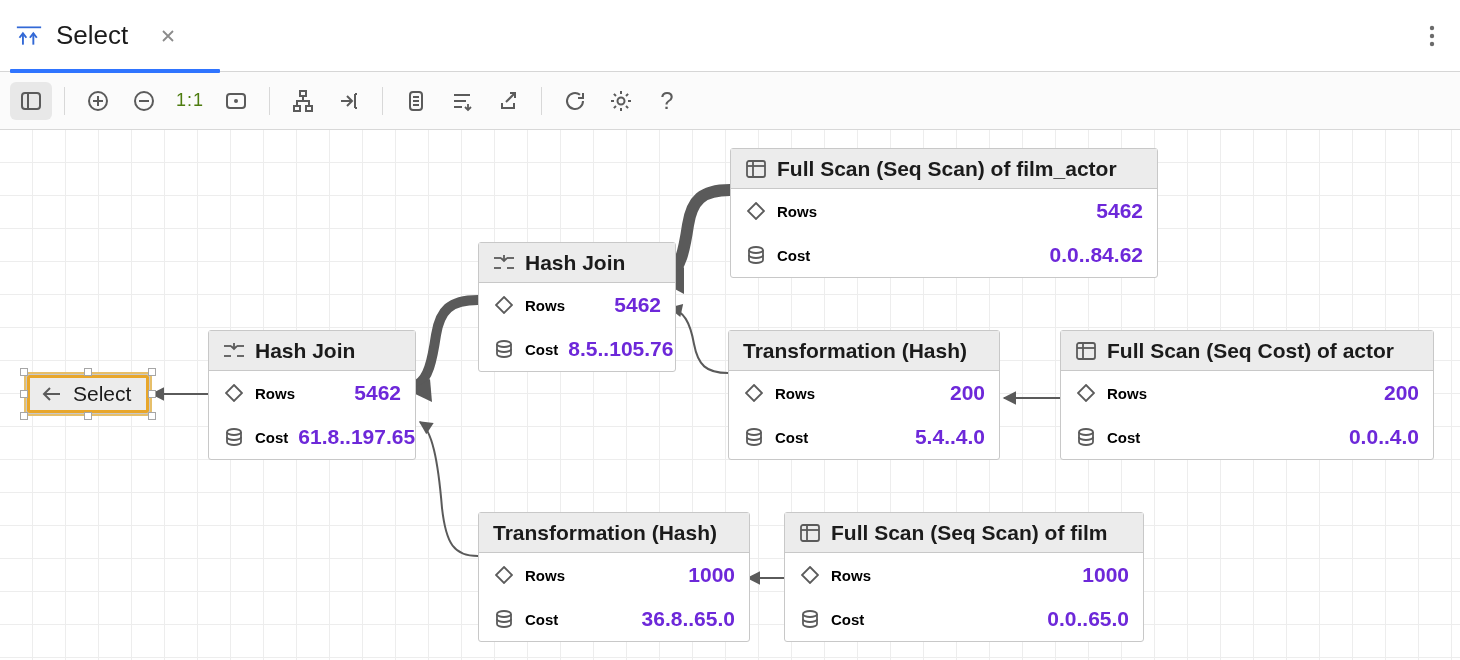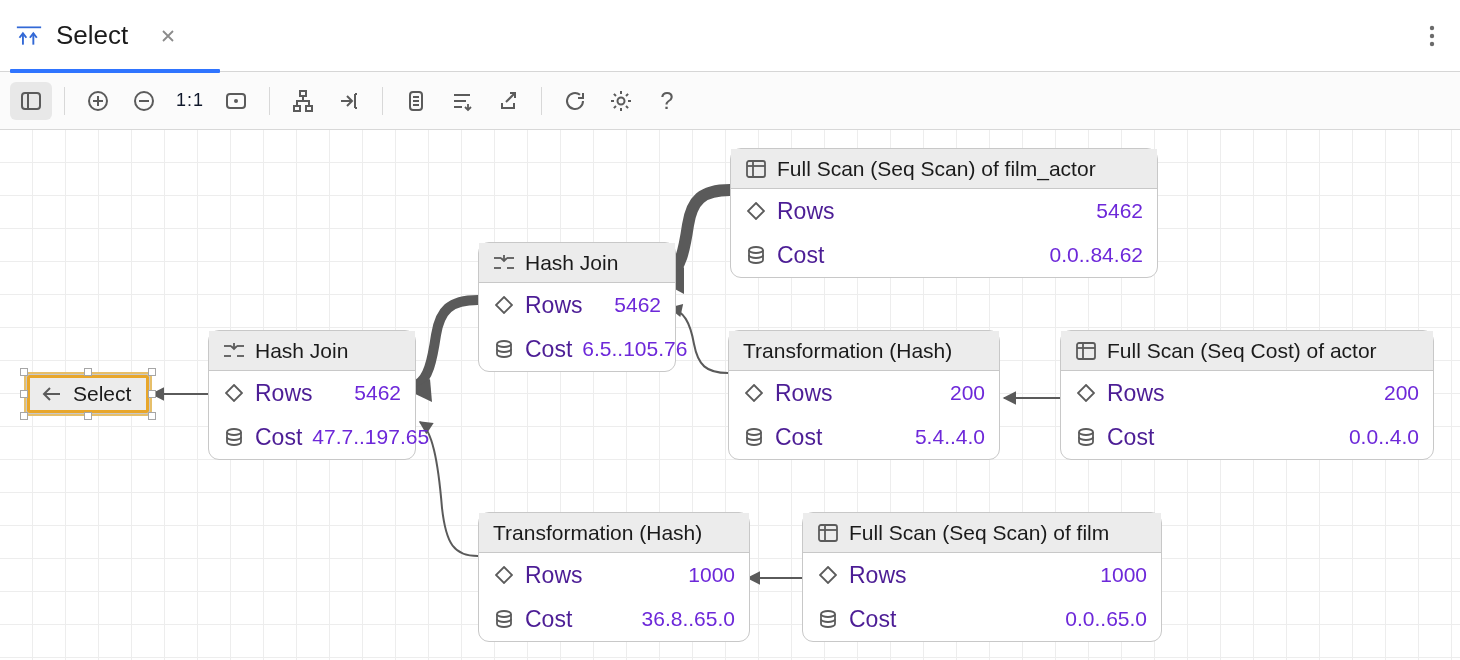--- a/index.html
+++ b/index.html
@@ -9,33 +9,33 @@
   .tab-icon { width: 26px; height: 26px; display: inline-flex; align-items: center; justify-content: center; color: #3369d6; }
   .tab-title { font-size: 26px; font-weight: 400; color: #1b1b1b; }
   .tab-close { width: 20px; height: 20px; display: inline-flex; align-items: center; justify-content: center; color: #8b8b8b; margin-left: 16px; }
   .tab::after { content: ""; position: absolute; left: 0; bottom: -1px; width: 210px; height: 4px; background: #2f74ff; border-radius: 1px; }
   .more-btn { margin-left: auto; width: 36px; height: 36px; display: flex; align-items: center; justify-content: center; color: #6b6b6b; border-radius: 6px; }
 
   .toolbar { height: 58px; border-bottom: 1px solid #d8d8d8; background: #fbfbfb; display: flex; align-items: center; padding: 0 10px; gap: 4px; }
   .tbtn { width: 42px; height: 38px; display: flex; align-items: center; justify-content: center; color: #5b5b5b; border-radius: 6px; }
   .tbtn.active { background: #e8e8e8; }
   .tsep { width: 1px; height: 28px; background: #d8d8d8; margin: 0 8px; }
-  .t11 { font-size: 18px; font-weight: 500; color: #0f172a; letter-spacing: 1px; }
+  .t11 { font-size: 18px; font-weight: 500; color: #4d7c0f; letter-spacing: 1px; }
 
   .canvas { position: relative; width: 1460px; height: 530px; background-image: linear-gradient(#ededed 1px, transparent 1px), linear-gradient(90deg, #ededed 1px, transparent 1px); background-size: 33px 33px; background-position: -1px -1px; }
 
-  .node { position: absolute; border: 1.5px solid #c8c8c8; border-radius: 11px; background: #fff; box-shadow: none; }
+  .node { position: absolute; border: 1.5px solid #c8c8c8; border-radius: 3px; background: #fff; box-shadow: none; font-weight: bold; }
   .node-header { background: #ececec; height: 40px; display: flex; align-items: center; gap: 10px; padding: 0 14px; border-bottom: 1.5px solid #c8c8c8; }
   .node-header-icon { width: 22px; height: 22px; display: inline-flex; align-items: center; justify-content: center; color: #5b5b5b; }
   .node-title { font-size: 21px; color: #1b1b1b; white-space: nowrap; }
   .node-row { height: 44px; display: flex; align-items: center; padding: 0 14px; gap: 10px; justify-content: space-between; }
   .node-row + .node-row { }
   .node-row-left { display: flex; align-items: center; gap: 10px; }
   .row-icon { width: 22px; height: 22px; display: inline-flex; align-items: center; justify-content: center; color: #5b5b5b; }
-  .row-label { font-size: 23px; color: #4c1d95; }
+  .row-label { font-size: 15px; color: #000000; }
   .row-value { font-size: 21px; color: #6d28d9; }
 
   .select-node { background: #ececec; border: 1.5px solid #c8c8c8; border-radius: 3px; height: 40px; display: flex; align-items: center; gap: 10px; padding: 0 14px; box-shadow: 0 0 0 2px #aac9ff, 0 0 0 3px #e8a62a inset; outline: 2px solid #e6bf6a; outline-offset: 0; }
   .select-node .node-title { font-size: 21px; }
   .sel-handle { position: absolute; width: 8px; height: 8px; background: #fff; border: 1.5px solid #a6a6a6; }
 
   svg.edges { position: absolute; top: 0; left: 0; width: 1460px; height: 530px; pointer-events: none; }
 
   .icon-svg { display:block; }
 </style>
@@ -236,21 +236,21 @@
       <div class="node-row-left">
           <span class="row-icon">
             <svg width="18" height="18" viewBox="0 0 18 18" fill="none" stroke="#5b5b5b" stroke-width="1.8">
               <ellipse cx="9" cy="4" rx="7" ry="3"></ellipse>
               <path d="M2 4 v10 a7 3 0 0 0 14 0 V4"></path>
               <path d="M2 9 a7 3 0 0 0 14 0"></path>
             </svg>
           </span>
           <span class="row-label">Cost</span>
         </div>
-      <span class="row-value">47.7..197.65</span>
+      <span class="row-value">61.8..197.65</span>
     </div>
   </div>
 
   <div class="node" style="left:478px; top:112px; width:198px;">
     <div class="node-header">
       <span class="node-header-icon">
         <svg width="22" height="18" viewBox="0 0 22 18" stroke="#5b5b5b" stroke-width="1.8" fill="none">
             <line x1="1" y1="4" x2="8" y2="4"></line>
             <line x1="1" y1="14" x2="8" y2="14"></line>
             <path d="M11 1 v6"></path>
@@ -276,21 +276,21 @@
       <div class="node-row-left">
           <span class="row-icon">
             <svg width="18" height="18" viewBox="0 0 18 18" fill="none" stroke="#5b5b5b" stroke-width="1.8">
               <ellipse cx="9" cy="4" rx="7" ry="3"></ellipse>
               <path d="M2 4 v10 a7 3 0 0 0 14 0 V4"></path>
               <path d="M2 9 a7 3 0 0 0 14 0"></path>
             </svg>
           </span>
           <span class="row-label">Cost</span>
         </div>
-      <span class="row-value">6.5..105.76</span>
+      <span class="row-value">8.5..105.76</span>
     </div>
   </div>
 
   <div class="node" style="left:730px; top:18px; width:428px;">
     <div class="node-header">
       <span class="node-header-icon">
         <svg width="20" height="18" viewBox="0 0 20 18" fill="none" stroke="#5b5b5b" stroke-width="1.8">
             <rect x="1" y="1" width="18" height="16" rx="2"></rect>
             <line x1="1" y1="6" x2="19" y2="6"></line>
             <line x1="7" y1="1" x2="7" y2="17"></line>
@@ -414,21 +414,21 @@
               <path d="M2 4 v10 a7 3 0 0 0 14 0 V4"></path>
               <path d="M2 9 a7 3 0 0 0 14 0"></path>
             </svg>
           </span>
           <span class="row-label">Cost</span>
         </div>
       <span class="row-value">36.8..65.0</span>
     </div>
   </div>
 
-  <div class="node" style="left:802px; top:382px; width:360px;">
+  <div class="node" style="left:784px; top:382px; width:360px;">
     <div class="node-header">
       <span class="node-header-icon">
         <svg width="20" height="18" viewBox="0 0 20 18" fill="none" stroke="#5b5b5b" stroke-width="1.8">
             <rect x="1" y="1" width="18" height="16" rx="2"></rect>
             <line x1="1" y1="6" x2="19" y2="6"></line>
             <line x1="7" y1="1" x2="7" y2="17"></line>
           </svg>
       </span>
       <span class="node-title">Full Scan (Seq Scan) of film</span>
     </div>

